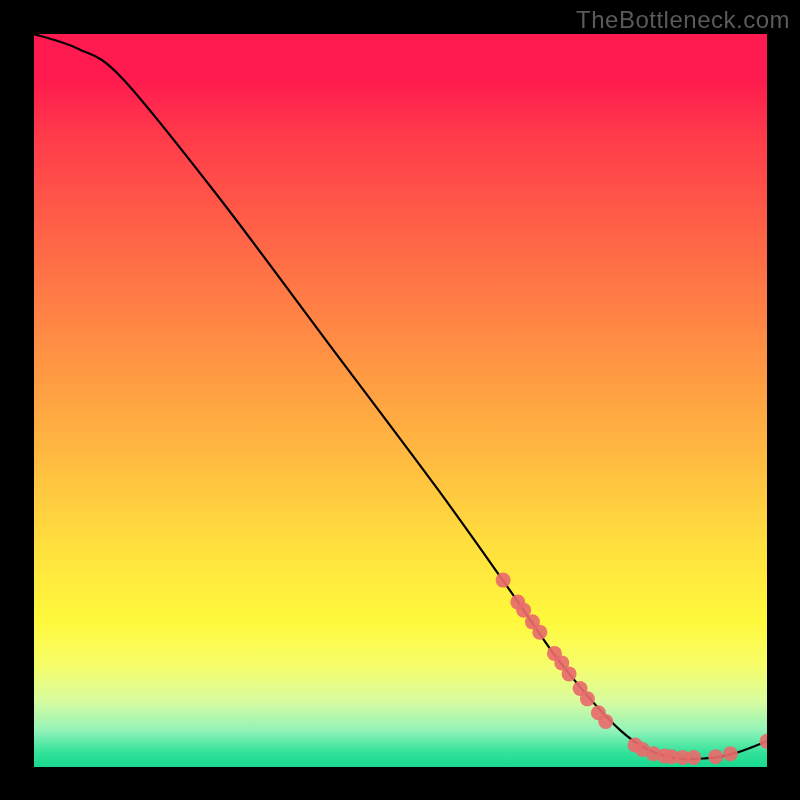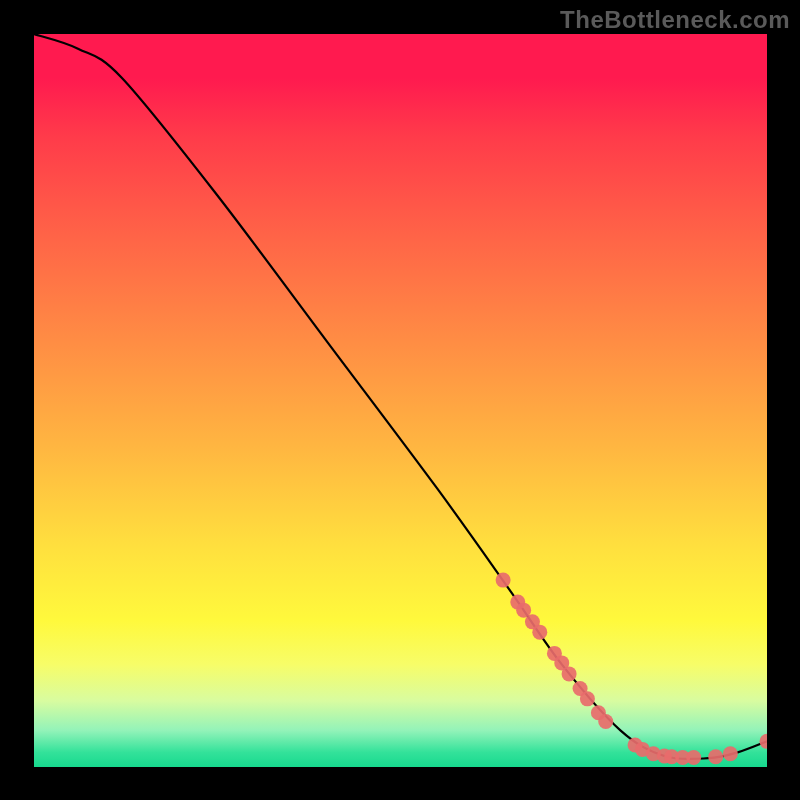--- a/index.html
+++ b/index.html
@@ -16,21 +16,21 @@
     width: 800px;
     height: 800px;
     background: #000;
   }
   .watermark {
     position: absolute;
     top: 6px;
     right: 10px;
     color: #5a5a5a;
     font-size: 24px;
-    font-weight: 700;
+    font-weight: 400;
     letter-spacing: 0.5px;
     z-index: 5;
   }
   .plot-area {
     position: absolute;
     left: 34px;
     top: 34px;
     width: 733px;
     height: 733px;
     overflow: hidden;

